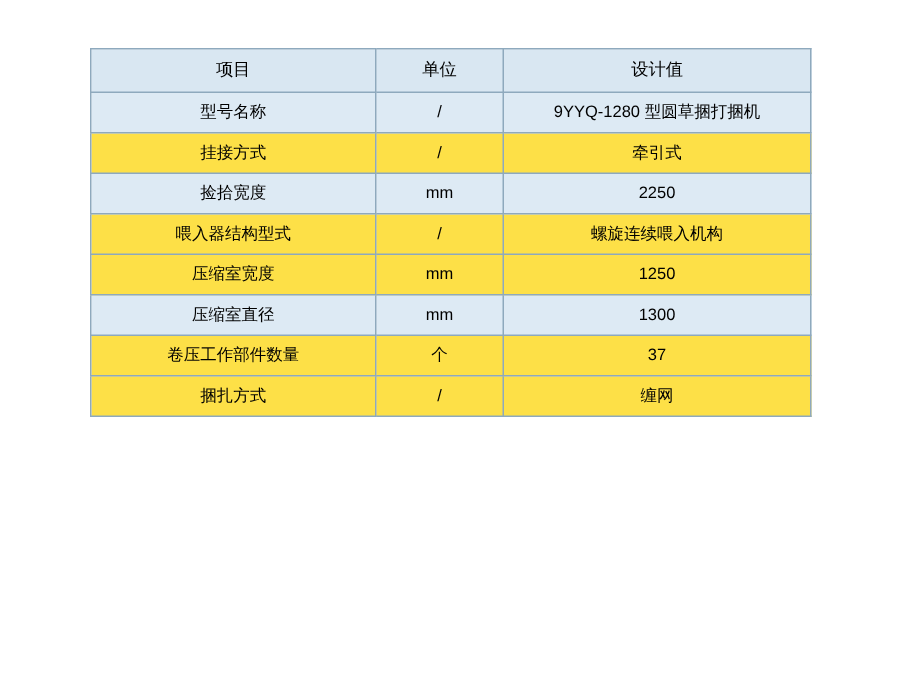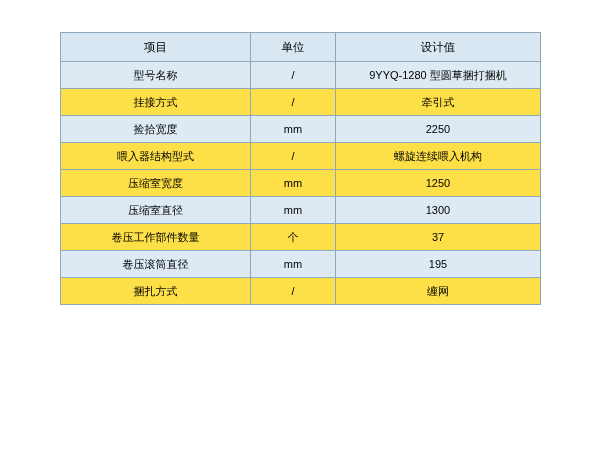--- a/index.html
+++ b/index.html
@@ -104,25 +104,20 @@
         <tr class="row-even">
           <td>压缩室直径</td>
           <td>mm</td>
           <td>1300</td>
         </tr>
         <tr class="row-odd">
           <td>卷压工作部件数量</td>
           <td>个</td>
           <td>37</td>
         </tr>
-        <tr class="row-even">
-          <td>卷压滚筒直径</td>
-          <td>mm</td>
-          <td>195</td>
-        </tr>
         <tr class="row-odd">
           <td>捆扎方式</td>
           <td>/</td>
           <td>缠网</td>
         </tr>
       </tbody>
     </table>
   </div>
 </div>
 

